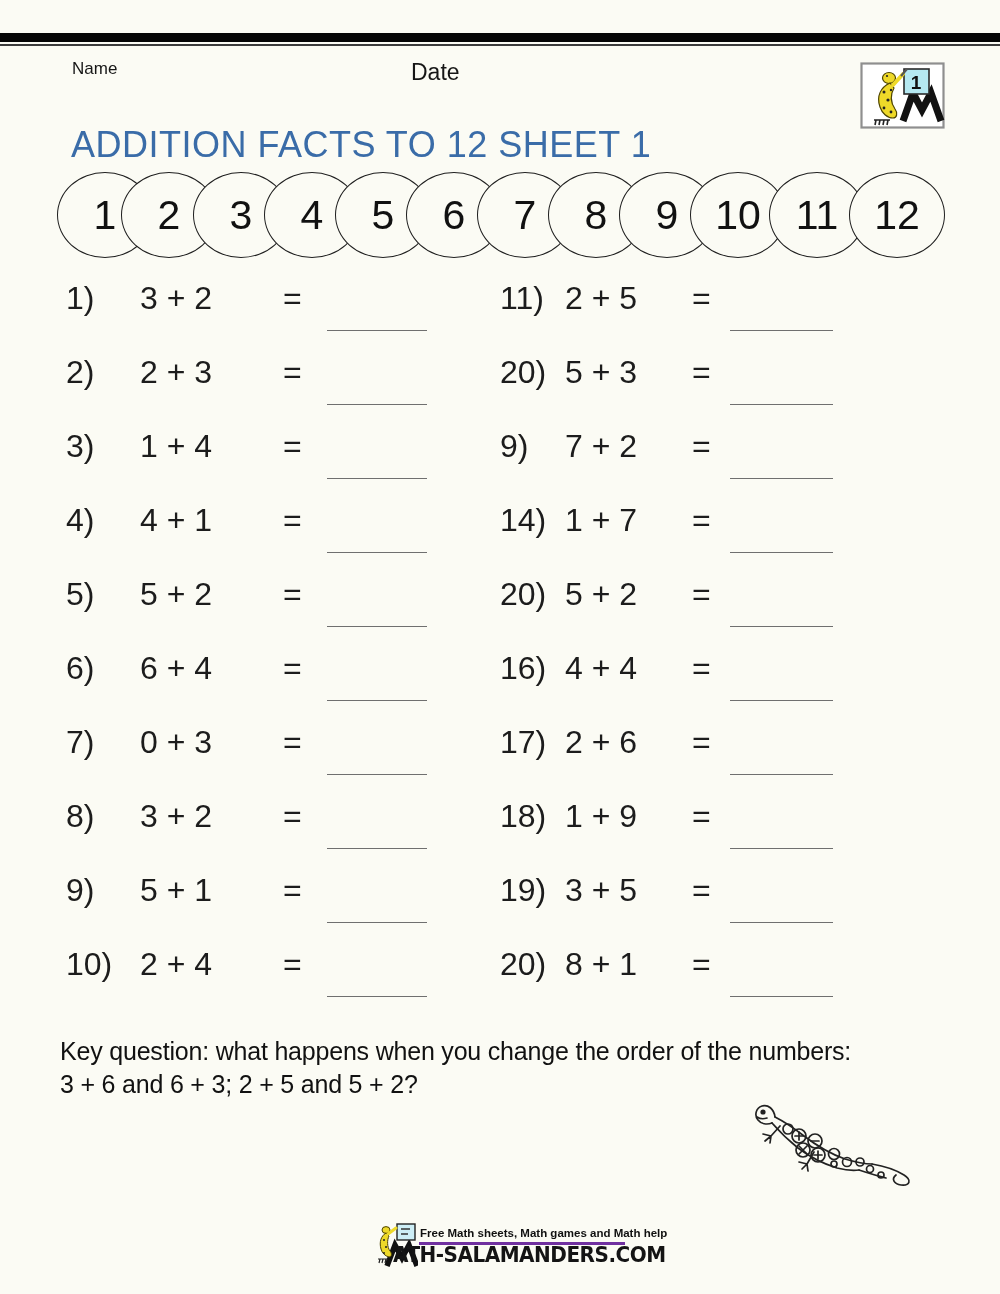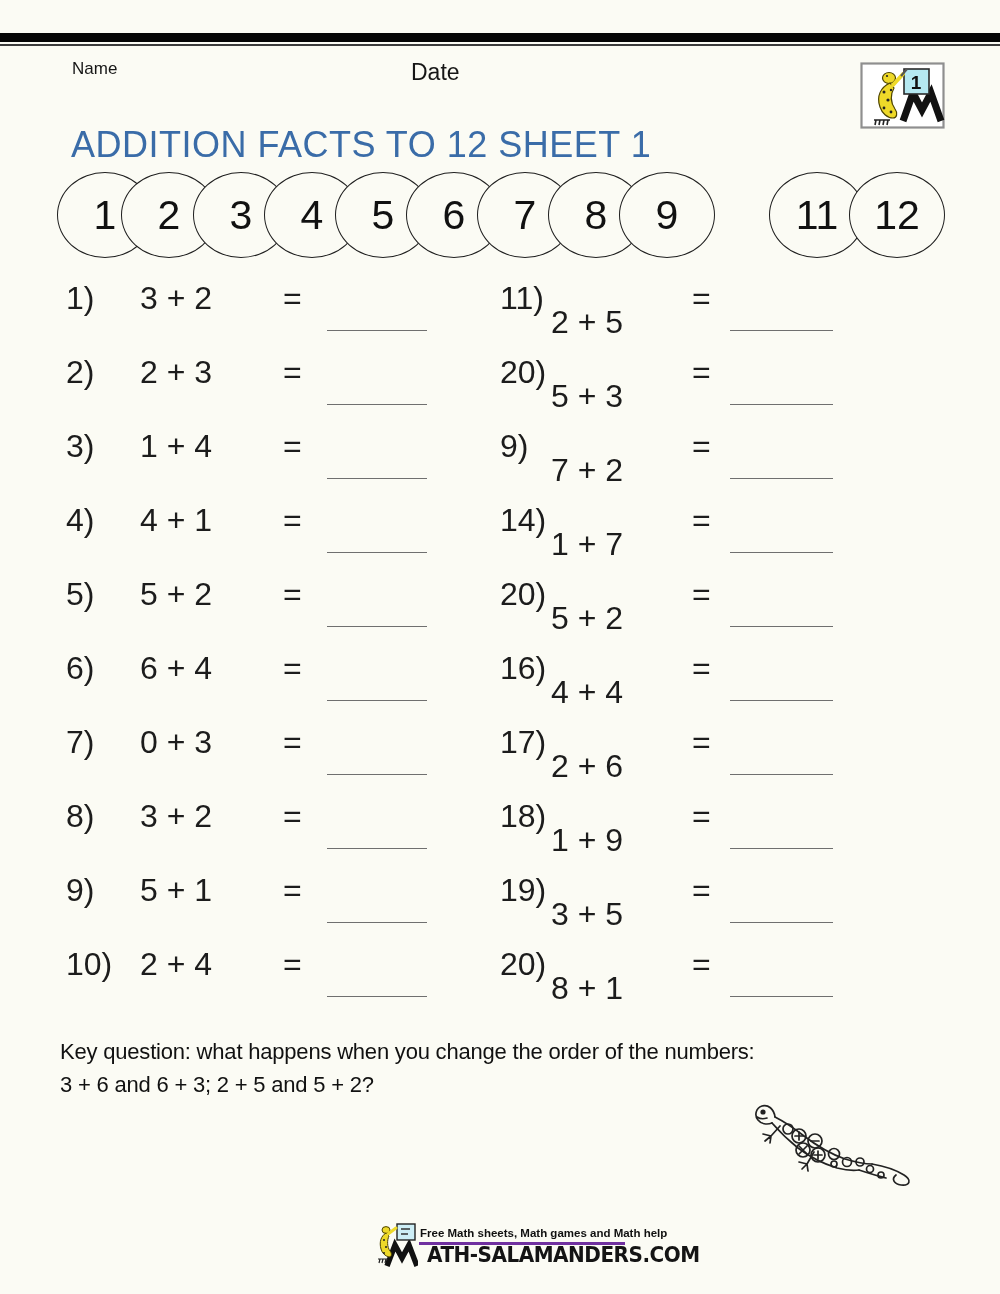--- a/index.html
+++ b/index.html
@@ -40,46 +40,45 @@
     display:grid; grid-auto-flow:column;
     grid-template-rows:repeat(10,74px);
     grid-template-columns:434px 450px;
   }
   .prob { position:relative; height:74px; font-size:32px; }
   .prob span { position:absolute; top:18px; white-space:nowrap; }
   .prob .num  { left:6px; }
   .col-l .expr { left:80px;text-align:right; }
   .col-l .eq   { left:223px; }
   .col-l .blank{ left:267px; width:100px; }
-  .col-r .expr { left:57px;margin-top:24px; }
+  .col-r .expr { left:71px; }
   .col-r .eq   { left:198px; }
   .col-r .blank{ left:236px; width:103px; }
   .blank {
     position:absolute; top:68px; height:1px; background:#6f6f6f;
   }
 
   .key-question {
     position:absolute; left:60px; top:1035px; width:900px;
-    font-size:22px; line-height:33px; color:#111; letter-spacing:-0.2px;
+    font-size:25px; line-height:33px; color:#111; letter-spacing:-0.2px;
   }
 
   .gecko { position:absolute; left:752px; top:1096px; }
 
   
   .footer { position:absolute; left:374px; top:1220px; width:300px; height:55px; }
   .footer-icon { position:absolute; left:0; top:0; }
   .footer-tagline {
     position:absolute; left:46px; top:7px; width:266px;
     font-size:11.5px; font-weight:bold; color:#101010; white-space:nowrap;
   }
   .footer-underline { position:absolute; left:45px; top:22px; width:206px; height:3px; }
   .footer-site {
     position:absolute; left:19px; top:23px; display:flex; align-items:flex-end;
     white-space:nowrap;
-    margin-left:34px;
   }
   .footer-site .site-text {
     font-family:"DejaVu Sans", sans-serif;
     font-size:20px; font-weight:bold; letter-spacing:-0.5px; color:#141414;
     transform:scaleY(1.05); transform-origin:bottom left;
   }
 </style>
 </head>
 <body>
 
@@ -136,20 +135,23 @@
         <span>6</span>
       </div>
     <div class="circle" style="left:420px">
         <span>7</span>
       </div>
     <div class="circle" style="left:491px">
         <span>8</span>
       </div>
     <div class="circle" style="left:562px">
         <span>9</span>
+      </div>
+    <div class="circle" style="left:633px">
+        <span>10</span>
       </div>
     <div class="circle" style="left:712px">
         <span>11</span>
       </div>
     <div class="circle" style="left:792px">
         <span>12</span>
       </div>
   </div>
 
   <div class="problems">

